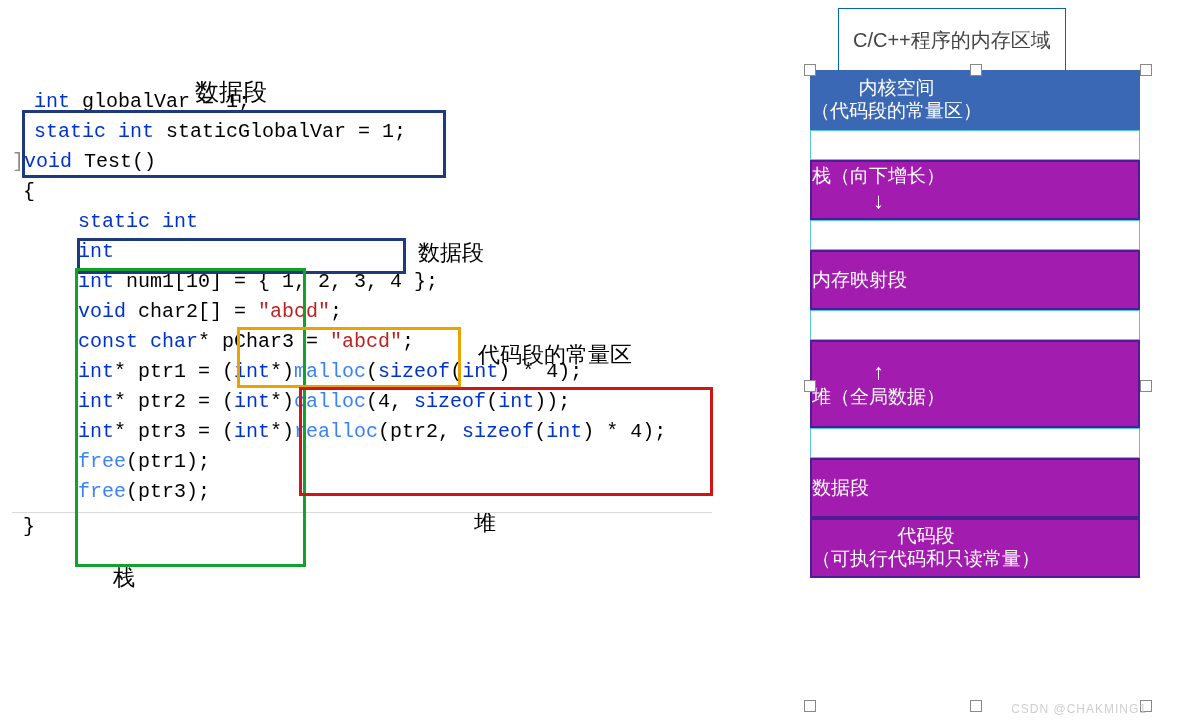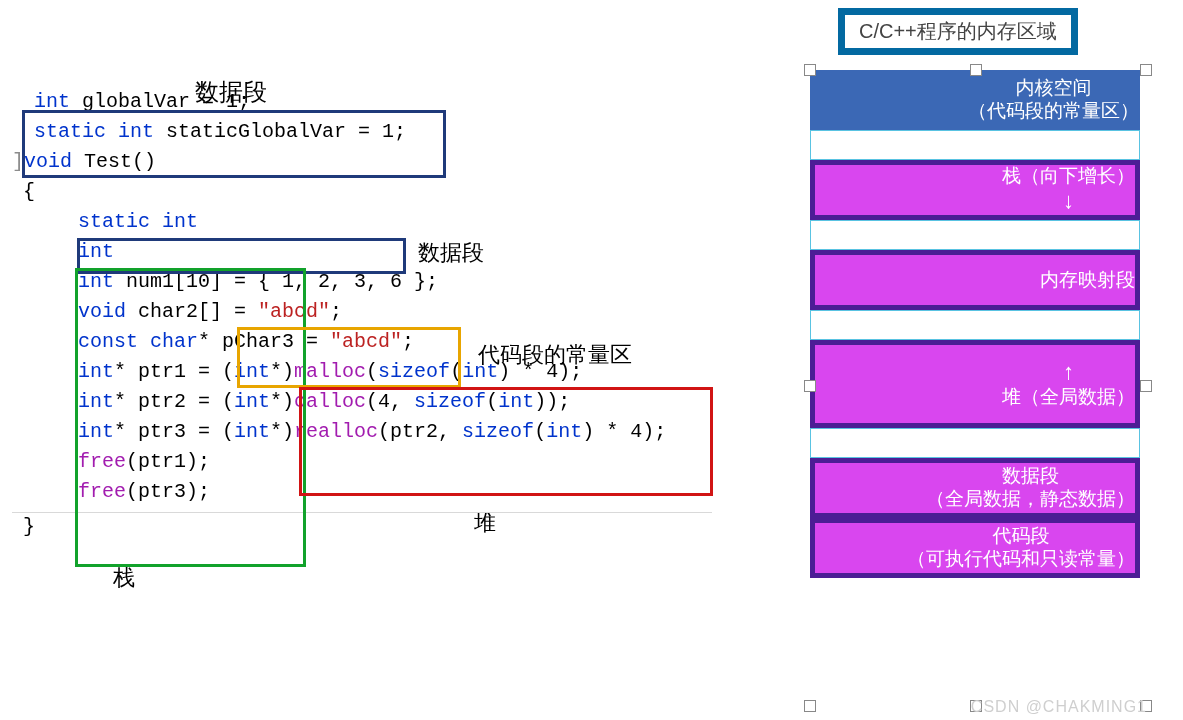--- a/index.html
+++ b/index.html
@@ -4,63 +4,63 @@
 <style>
   body{margin:0;font-family:"Microsoft YaHei",Arial,sans-serif;background:#fff;color:#000;font-size:20px}
   .page{position:relative;width:1183px;height:720px}
   .code-panel{position:absolute;left:12px;top:90px;width:760px}
   .line{display:flex;align-items:flex-start;height:30px;white-space:pre;font-family:Consolas,"Courier New",monospace;font-size:20px}
   .ln{position:relative}
   .ind1{padding-left:66px}
   .gray{color:#8c8c8c}
   .kw{color:#0033cc}
   .str{color:#bc2222}
-  .fn{color:#a21caf}
+  .fn{color:#3b82f6}
   
   .lbl{position:absolute;font-size:22px;color:#000;white-space:nowrap}
   .lbl-title{position:absolute;left:195px;top:76px;font-size:24px}
 
   
   .box{position:absolute;pointer-events:none}
   .navy{border:3px solid #1f3a7a}
   .green{border:3px solid #12a22b}
   .yellow{border:3px solid #e8a500}
   .red{border:3px solid #d11414}
 
   
   .mem{position:absolute;left:810px;top:70px;width:330px}
-  .mem-title{position:absolute;left:838px;top:8px;border:7px solid #0369a1;padding:3px 14px;font-size:20px;color:#444}
-  .row{height:60px;box-sizing:border-box;display:flex;align-items:center;justify-content:flex-end;text-align:center;font-size:19px;color:#fff;line-height:1.2}
+  .mem-title{position:absolute;left:838px;top:8px;border:1px solid #0369a1;padding:18px 14px;font-size:20px;color:#444}
+  .row{height:60px;box-sizing:border-box;display:flex;align-items:center;justify-content:flex-start;text-align:center;font-size:19px;color:#fff;line-height:1.2}
   .row.solid{background:#3b68b5;border:1px solid #3b68b5}
-  .row.cyan{background:#d946ef;border:5px solid #4c1d95}
+  .row.cyan{background:#a21caf;border:2px solid #4c1d95}
   .row.white{background:#fff;border:1px solid #59c3e2;height:30px}
   .row.tall{height:88px}
   .row.cyan .arrow{font-size:22px}
 
   .handle{position:absolute;width:10px;height:10px;border:1px solid #888;background:#fff;border-radius:0}
-  .watermark{position:absolute;right:36px;bottom:4px;font-size:16px;color:#cfcfcf;letter-spacing:1px}
+  .watermark{position:absolute;right:36px;bottom:4px;font-size:12px;color:#cfcfcf;letter-spacing:1px}
 </style>
 </head>
 <body>
 <div class="page">
 
 <div class="lbl-title">数据段</div>
 <div class="lbl" style="left:418px;top:238px">数据段</div>
 <div class="lbl" style="left:478px;top:340px">代码段的常量区</div>
 <div class="lbl" style="left:474px;top:508px">堆</div>
 <div class="lbl" style="left:113px;top:563px">栈</div>
 
 <div class="code-panel">
   <div class="line ln" style="padding-left:22px"><span class="kw">int</span><span> globalVar = 1;</span></div>
   <div class="line ln" style="padding-left:22px"><span class="kw">static int</span><span> staticGlobalVar = 1;</span></div>
   <div class="line ln"><span class="gray">]</span><span class="kw">void</span><span> Test()</span></div>
   <div class="line ln" style="padding-left:11px"><span>{</span></div>
   <div class="line ln ind1"><span class="kw">static int</span></div>
   <div class="line ln ind1"><span class="kw">int</span></div>
-  <div class="line ln ind1"><span class="kw">int</span><span> num1[10] = { 1, 2, 3, 6 };</span></div>
+  <div class="line ln ind1"><span class="kw">int</span><span> num1[10] = { 1, 2, 3, 4 };</span></div>
   <div class="line ln ind1"><span class="kw">void</span><span> char2[] = </span><span class="str">"abcd"</span><span>;</span></div>
   <div class="line ln ind1"><span class="kw">const char</span><span>* pChar3 = </span><span class="str">"abcd"</span><span>;</span></div>
   <div class="line ln ind1"><span class="kw">int</span><span>* ptr1 = (</span><span class="kw">int</span><span>*)</span><span class="fn">malloc</span><span>(</span><span class="kw">sizeof</span><span>(</span><span class="kw">int</span><span>) * 4);</span></div>
   <div class="line ln ind1"><span class="kw">int</span><span>* ptr2 = (</span><span class="kw">int</span><span>*)</span><span class="fn">calloc</span><span>(4, </span><span class="kw">sizeof</span><span>(</span><span class="kw">int</span><span>));</span></div>
   <div class="line ln ind1"><span class="kw">int</span><span>* ptr3 = (</span><span class="kw">int</span><span>*)</span><span class="fn">realloc</span><span>(ptr2, </span><span class="kw">sizeof</span><span>(</span><span class="kw">int</span><span>) * 4);</span></div>
   <div class="line ln ind1"><span class="fn">free</span><span>(ptr1);</span></div>
   <div class="line ln ind1"><span class="fn">free</span><span>(ptr3);</span></div>
   <div style="border-top:1px solid #d9d9d9;margin:2px 0 2px 0;width:700px"></div>
   <div class="line ln" style="padding-left:11px"><span>}</span></div>
 </div>
@@ -84,21 +84,21 @@
   <div class="row white"></div>
   <div class="row cyan" style="height:60px">
         <span>内存映射段</span>
       </div>
   <div class="row white"></div>
   <div class="row cyan tall">
     <div><span class="arrow">↑</span><br><span>堆（全局数据）</span></div>
   </div>
   <div class="row white"></div>
   <div class="row cyan">
-    <div><span>数据段</span><br><span>（全局数据，静态数据）</span></div>
+    <div><span>数据段</span><br></div>
   </div>
   <div class="row cyan">
     <div><span>代码段</span><br><span>（可执行代码和只读常量）</span></div>
   </div>
 </div>
 
 <div class="handle" style="left:804px;top:64px"></div>
 <div class="handle" style="left:970px;top:64px"></div>
 <div class="handle" style="left:1140px;top:64px"></div>
 <div class="handle" style="left:804px;top:380px"></div>

